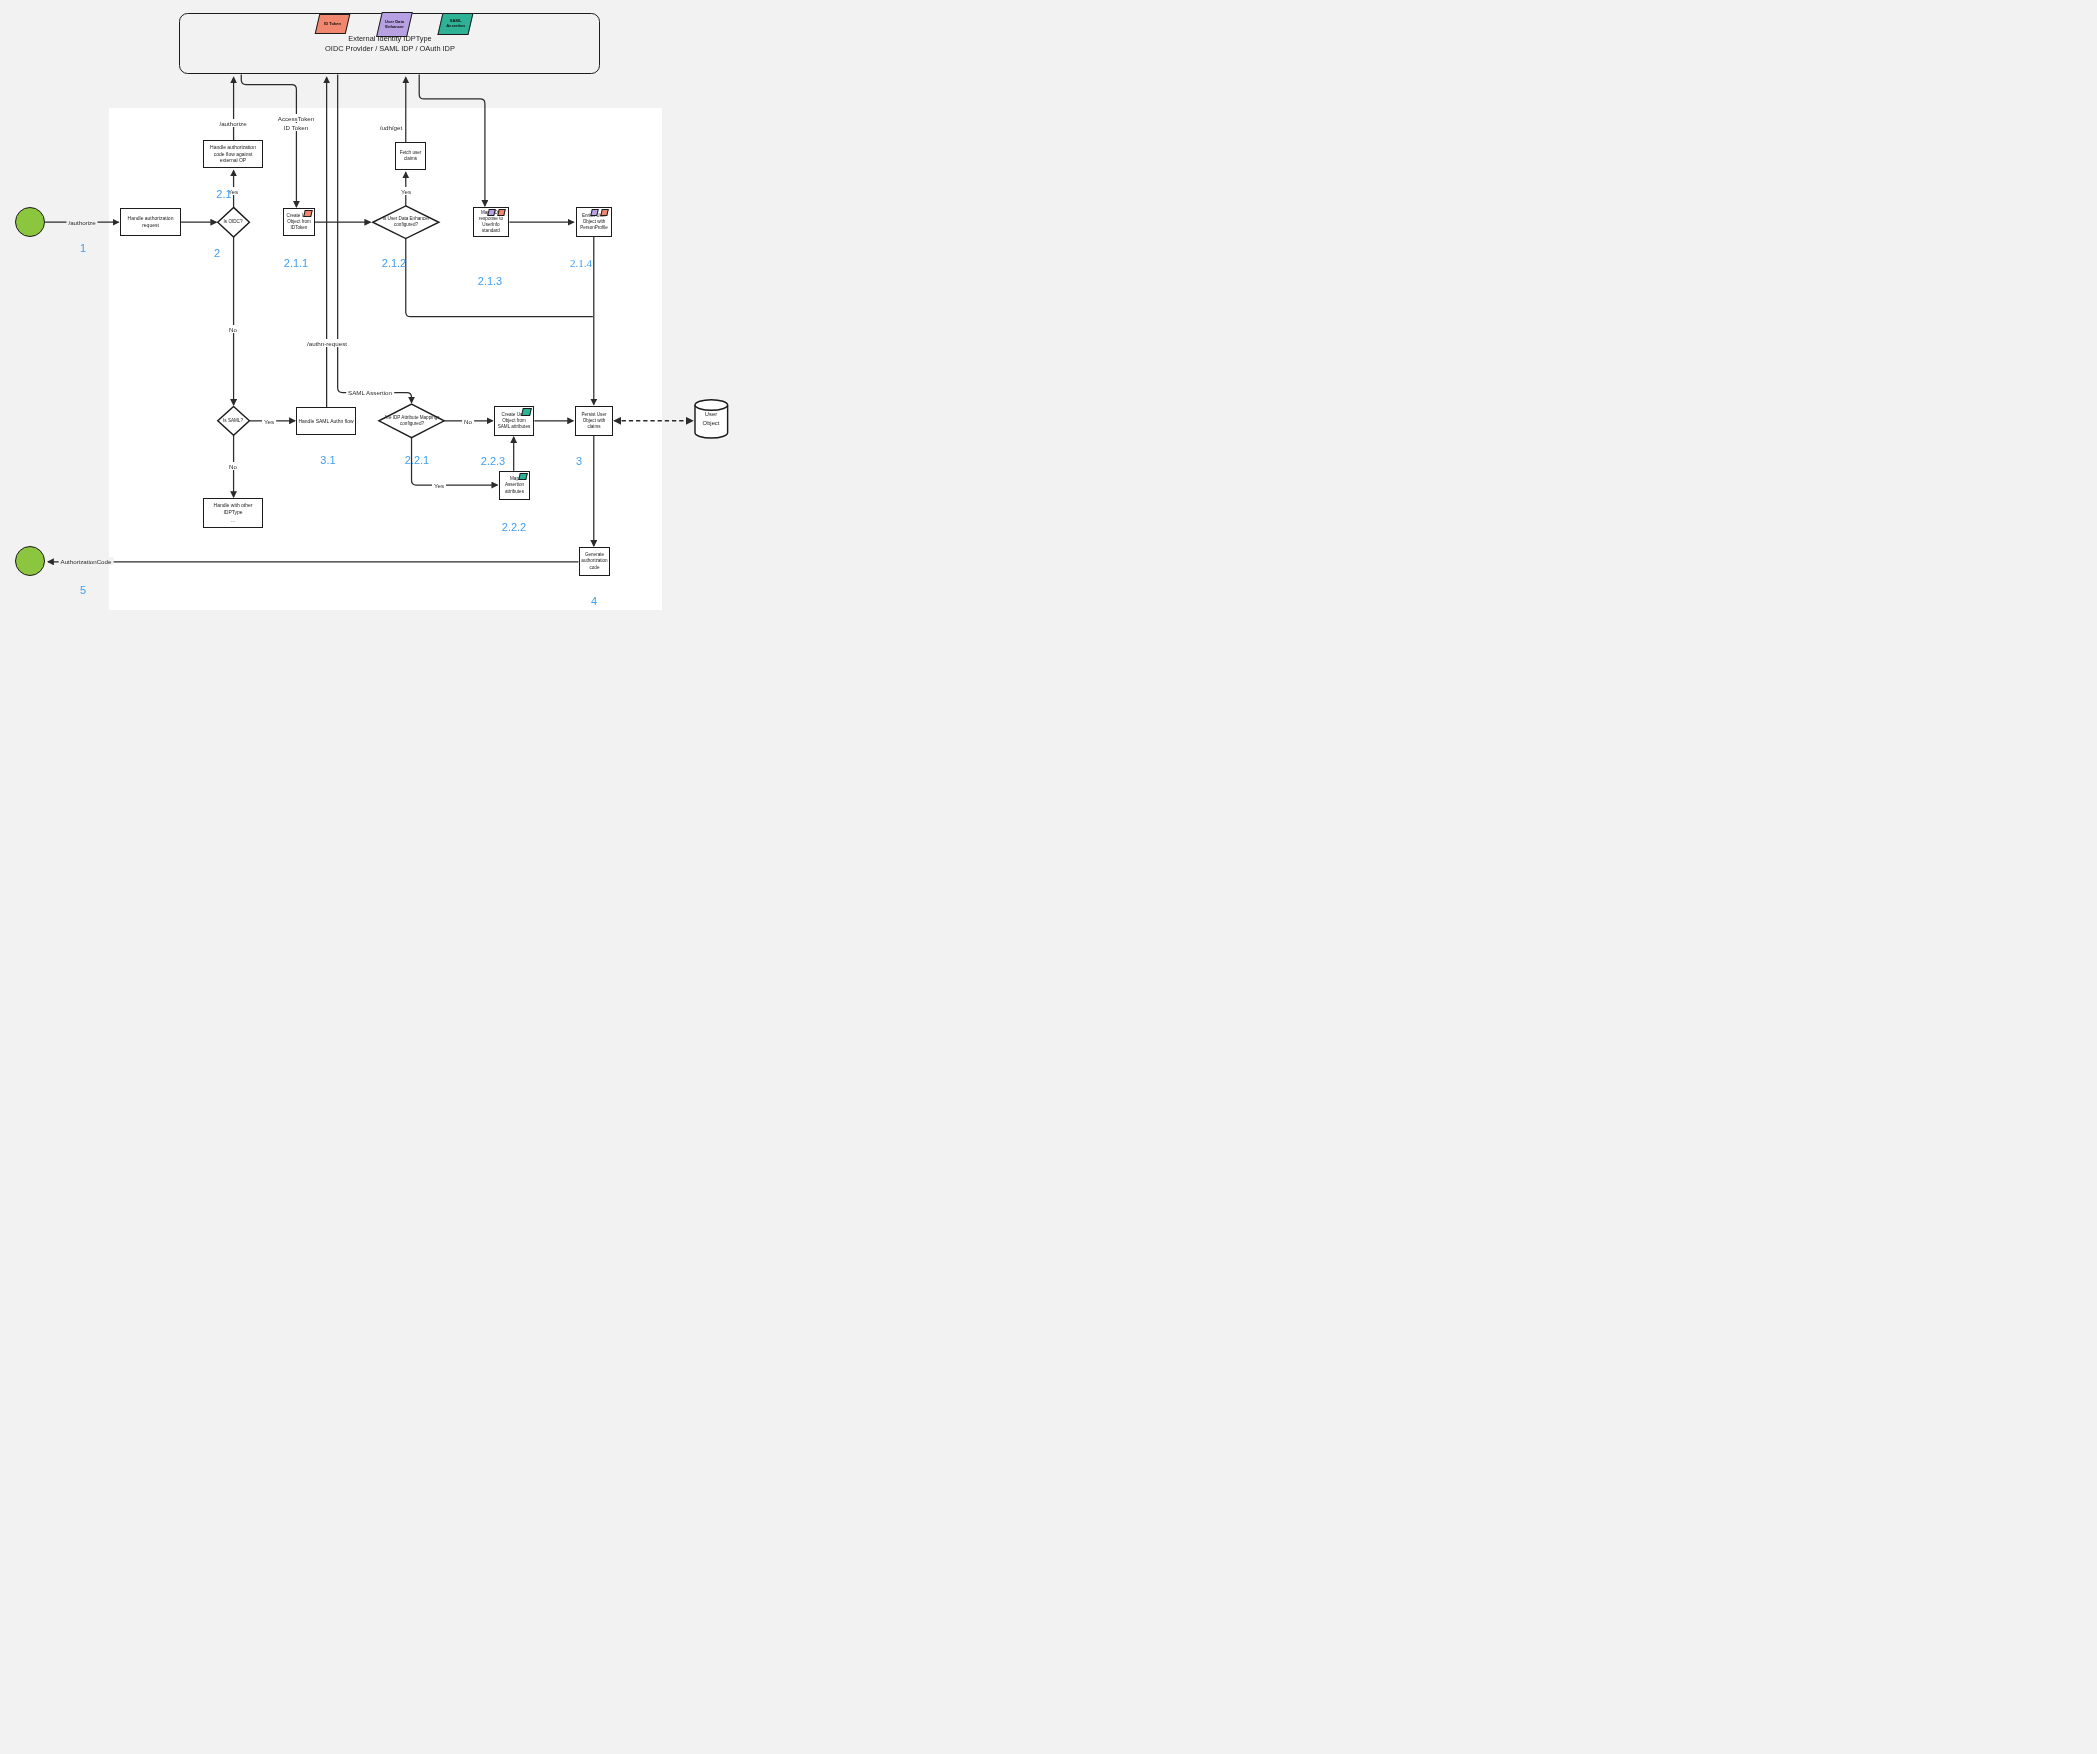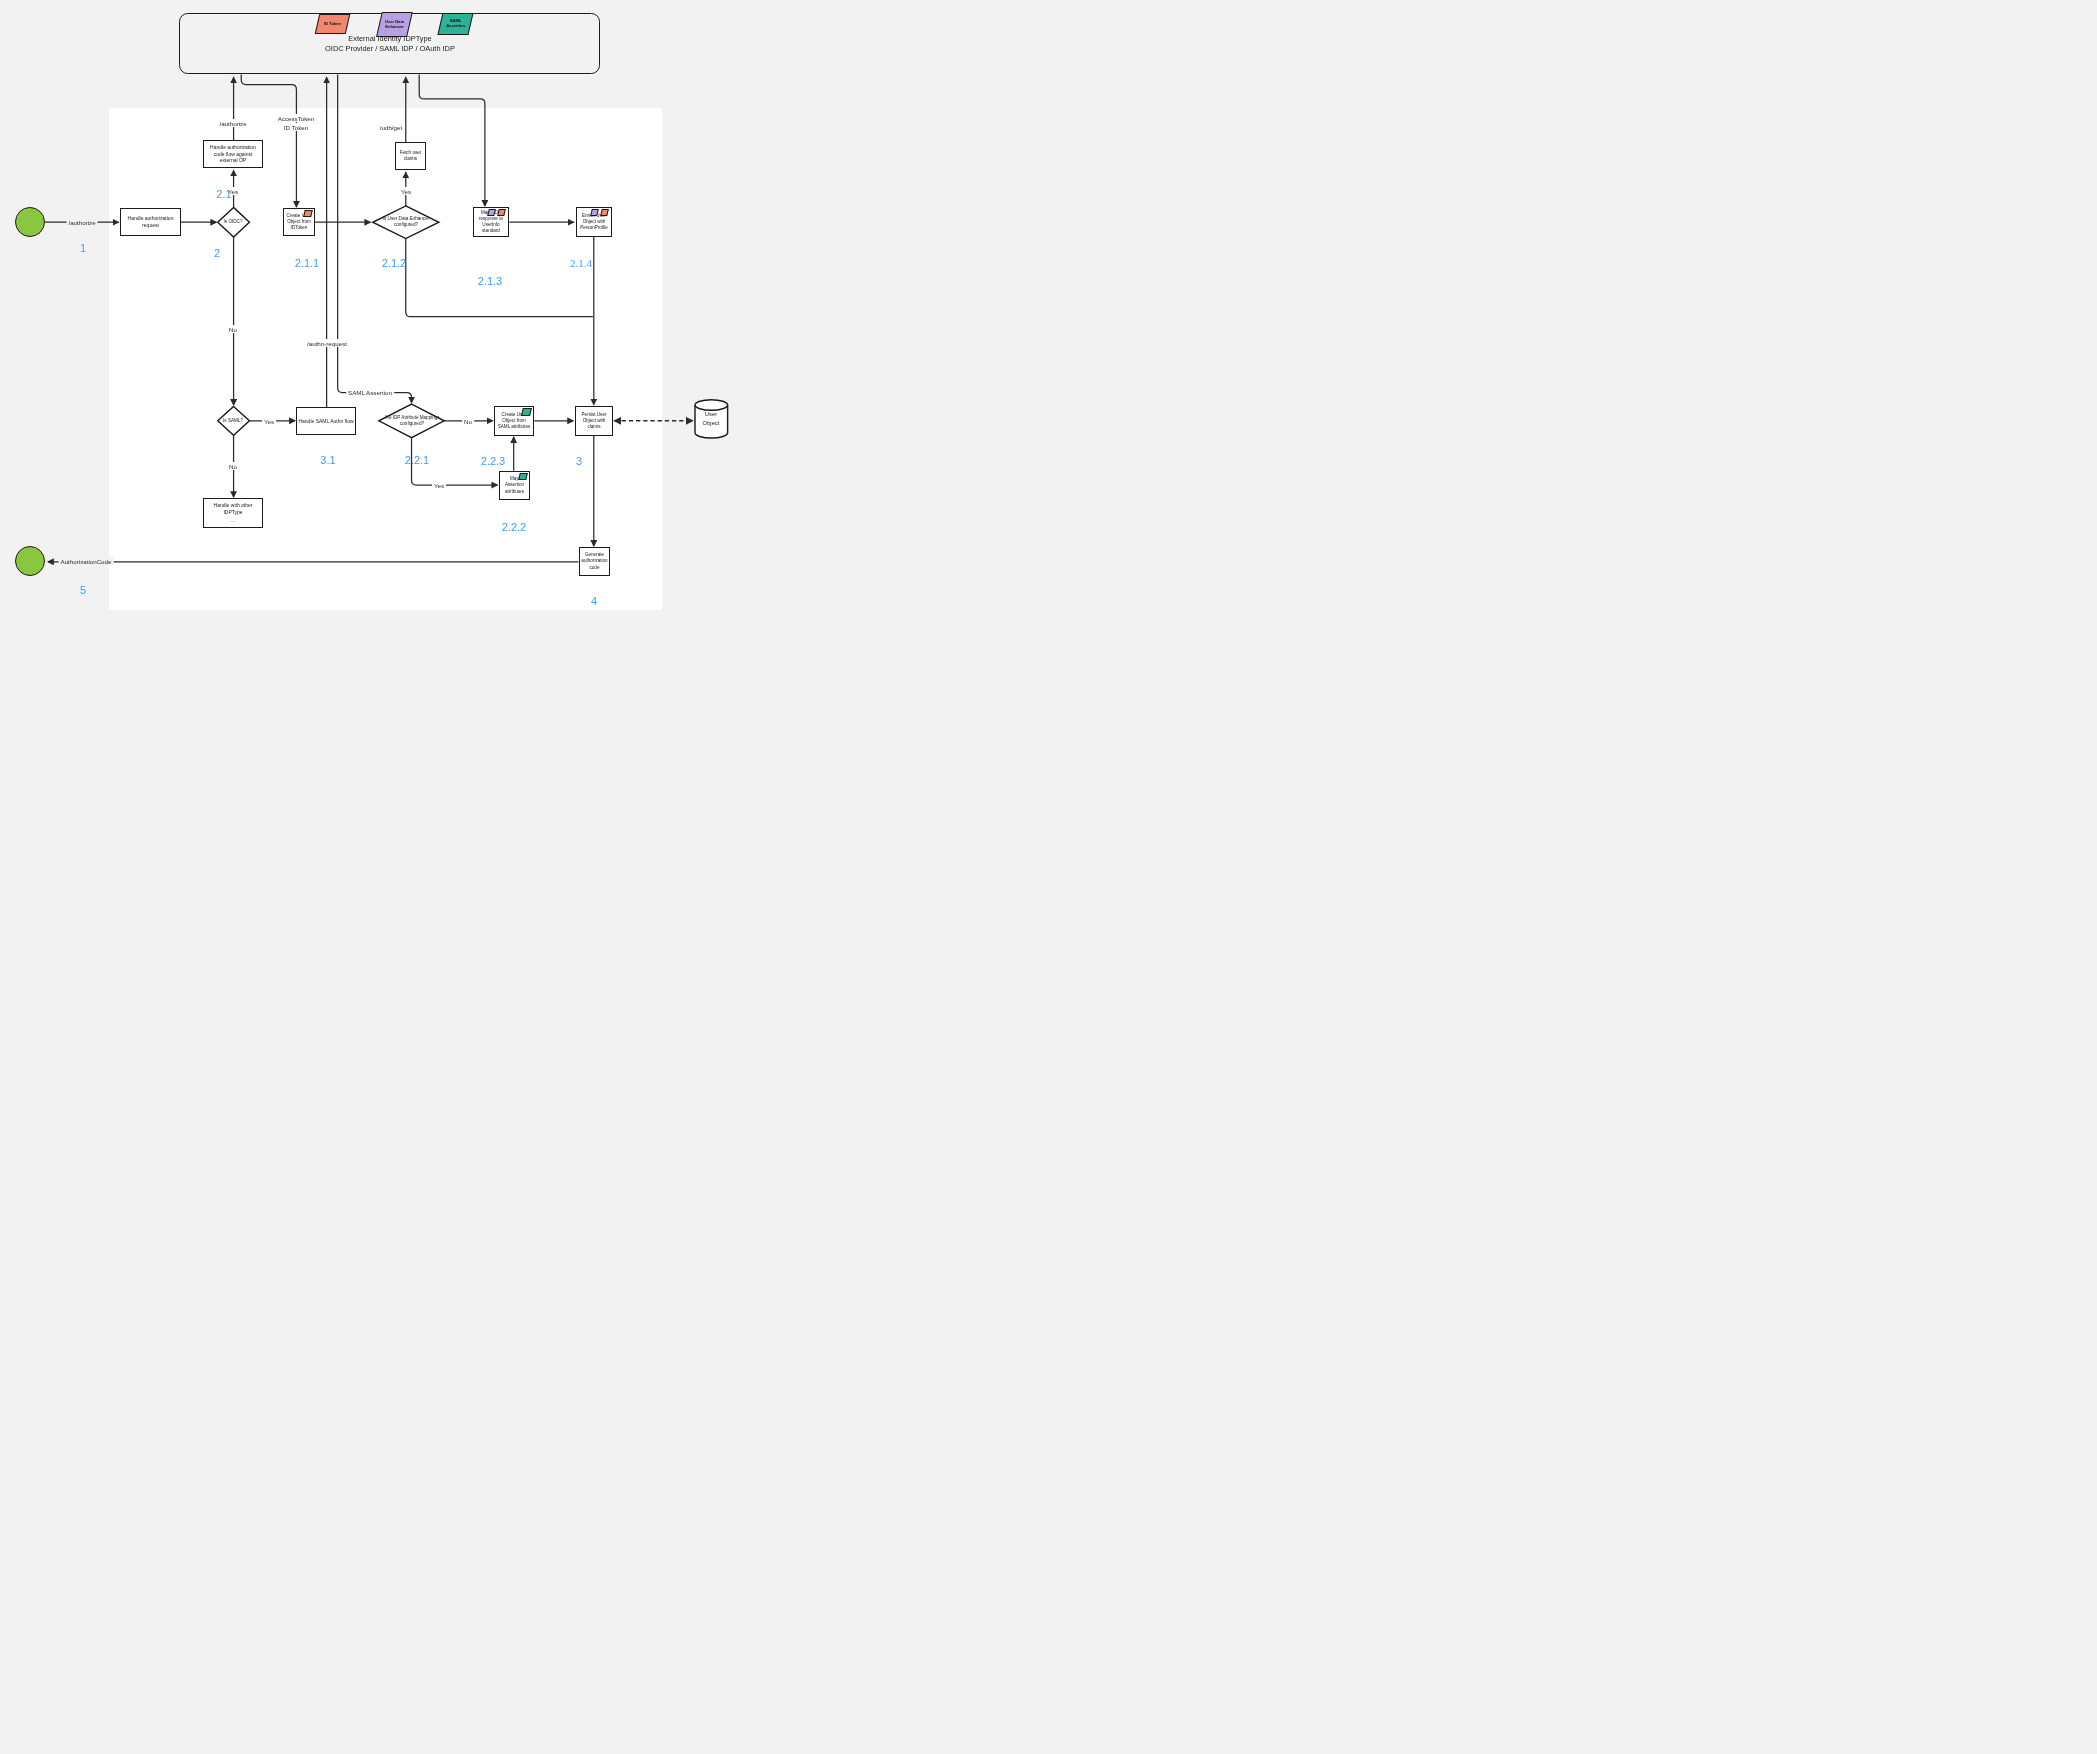--- a/index.html
+++ b/index.html
@@ -164,21 +164,21 @@
   <div class="elabel" style="left:370px;top:392px;">SAML Assertion</div>
   <div class="elabel" style="left:269px;top:421px;">Yes</div>
   <div class="elabel" style="left:468px;top:421px;">No</div>
   <div class="elabel" style="left:439px;top:485px;">Yes</div>
   <div class="elabel" style="left:233px;top:466px;">No</div>
   <div class="elabel gray" style="left:86px;top:561px;">AuthorizationCode</div>
 
   <div class="num" style="left:83px;top:227px;">1</div>
   <div class="num" style="left:217px;top:232px;">2</div>
   <div class="num" style="left:224px;top:173px;">2.1</div>
-  <div class="num" style="left:307px;top:242px;">2.1.1</div>
+  <div class="num" style="left:296px;top:242px;">2.1.1</div>
   <div class="num" style="left:394px;top:242px;">2.1.2</div>
   <div class="num" style="left:490px;top:260px;">2.1.3</div>
   <div class="num" style="left:581px;top:242px;font-family:Liberation Serif, serif;">2.1.4</div>
   <div class="num" style="left:328px;top:439px;">3.1</div>
   <div class="num" style="left:417px;top:439px;">2.2.1</div>
   <div class="num" style="left:514px;top:506px;">2.2.2</div>
   <div class="num" style="left:493px;top:440px;">2.2.3</div>
   <div class="num" style="left:579px;top:440px;">3</div>
   <div class="num" style="left:594px;top:580px;">4</div>
   <div class="num" style="left:83px;top:569px;">5</div>

